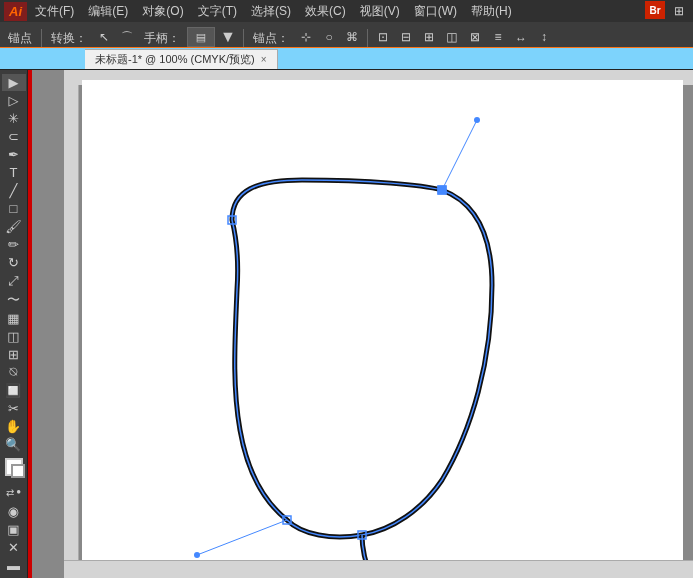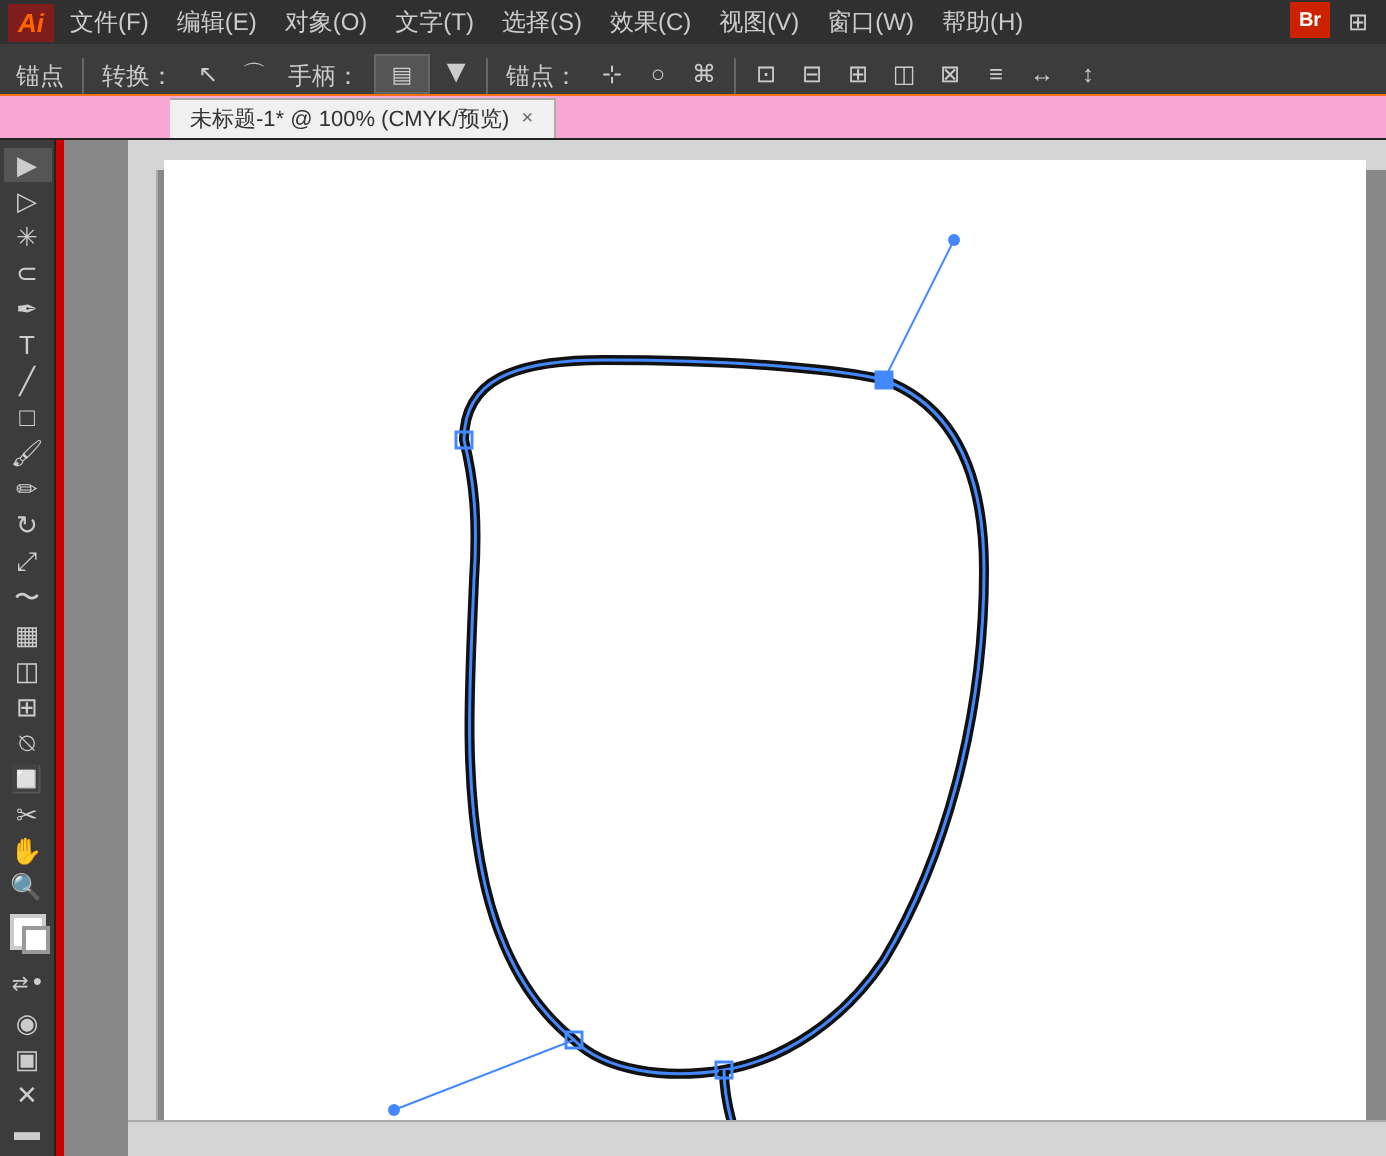--- a/index.html
+++ b/index.html
@@ -41,21 +41,21 @@
     .toolbar-btn {
       height: 20px; min-width: 22px; background: #555; border: 1px solid #666;
       display: flex; align-items: center; justify-content: center;
       color: #ccc; font-size: 11px; cursor: pointer; padding: 0 3px;
     }
     .toolbar-sep { width: 1px; height: 18px; background: #666; margin: 0 2px; }
 
     
     #tab-row {
       display: flex; align-items: flex-end;
-      background: #f9a8d4; height: 22px; padding-left: 85px;
+      background: #7dd3fc; height: 22px; padding-left: 85px;
       border-bottom: 1px solid #222;
     }
     .tab {
       background: #f0f0f0; color: #333; height: 20px;
       display: flex; align-items: center; padding: 0 10px;
       font-size: 11px; border-top: 1px solid #aaa;
       border-right: 1px solid #aaa; cursor: pointer; white-space: nowrap;
     }
     .tab-close {
       margin-left: 6px; color: #666; font-size: 10px; cursor: pointer;

